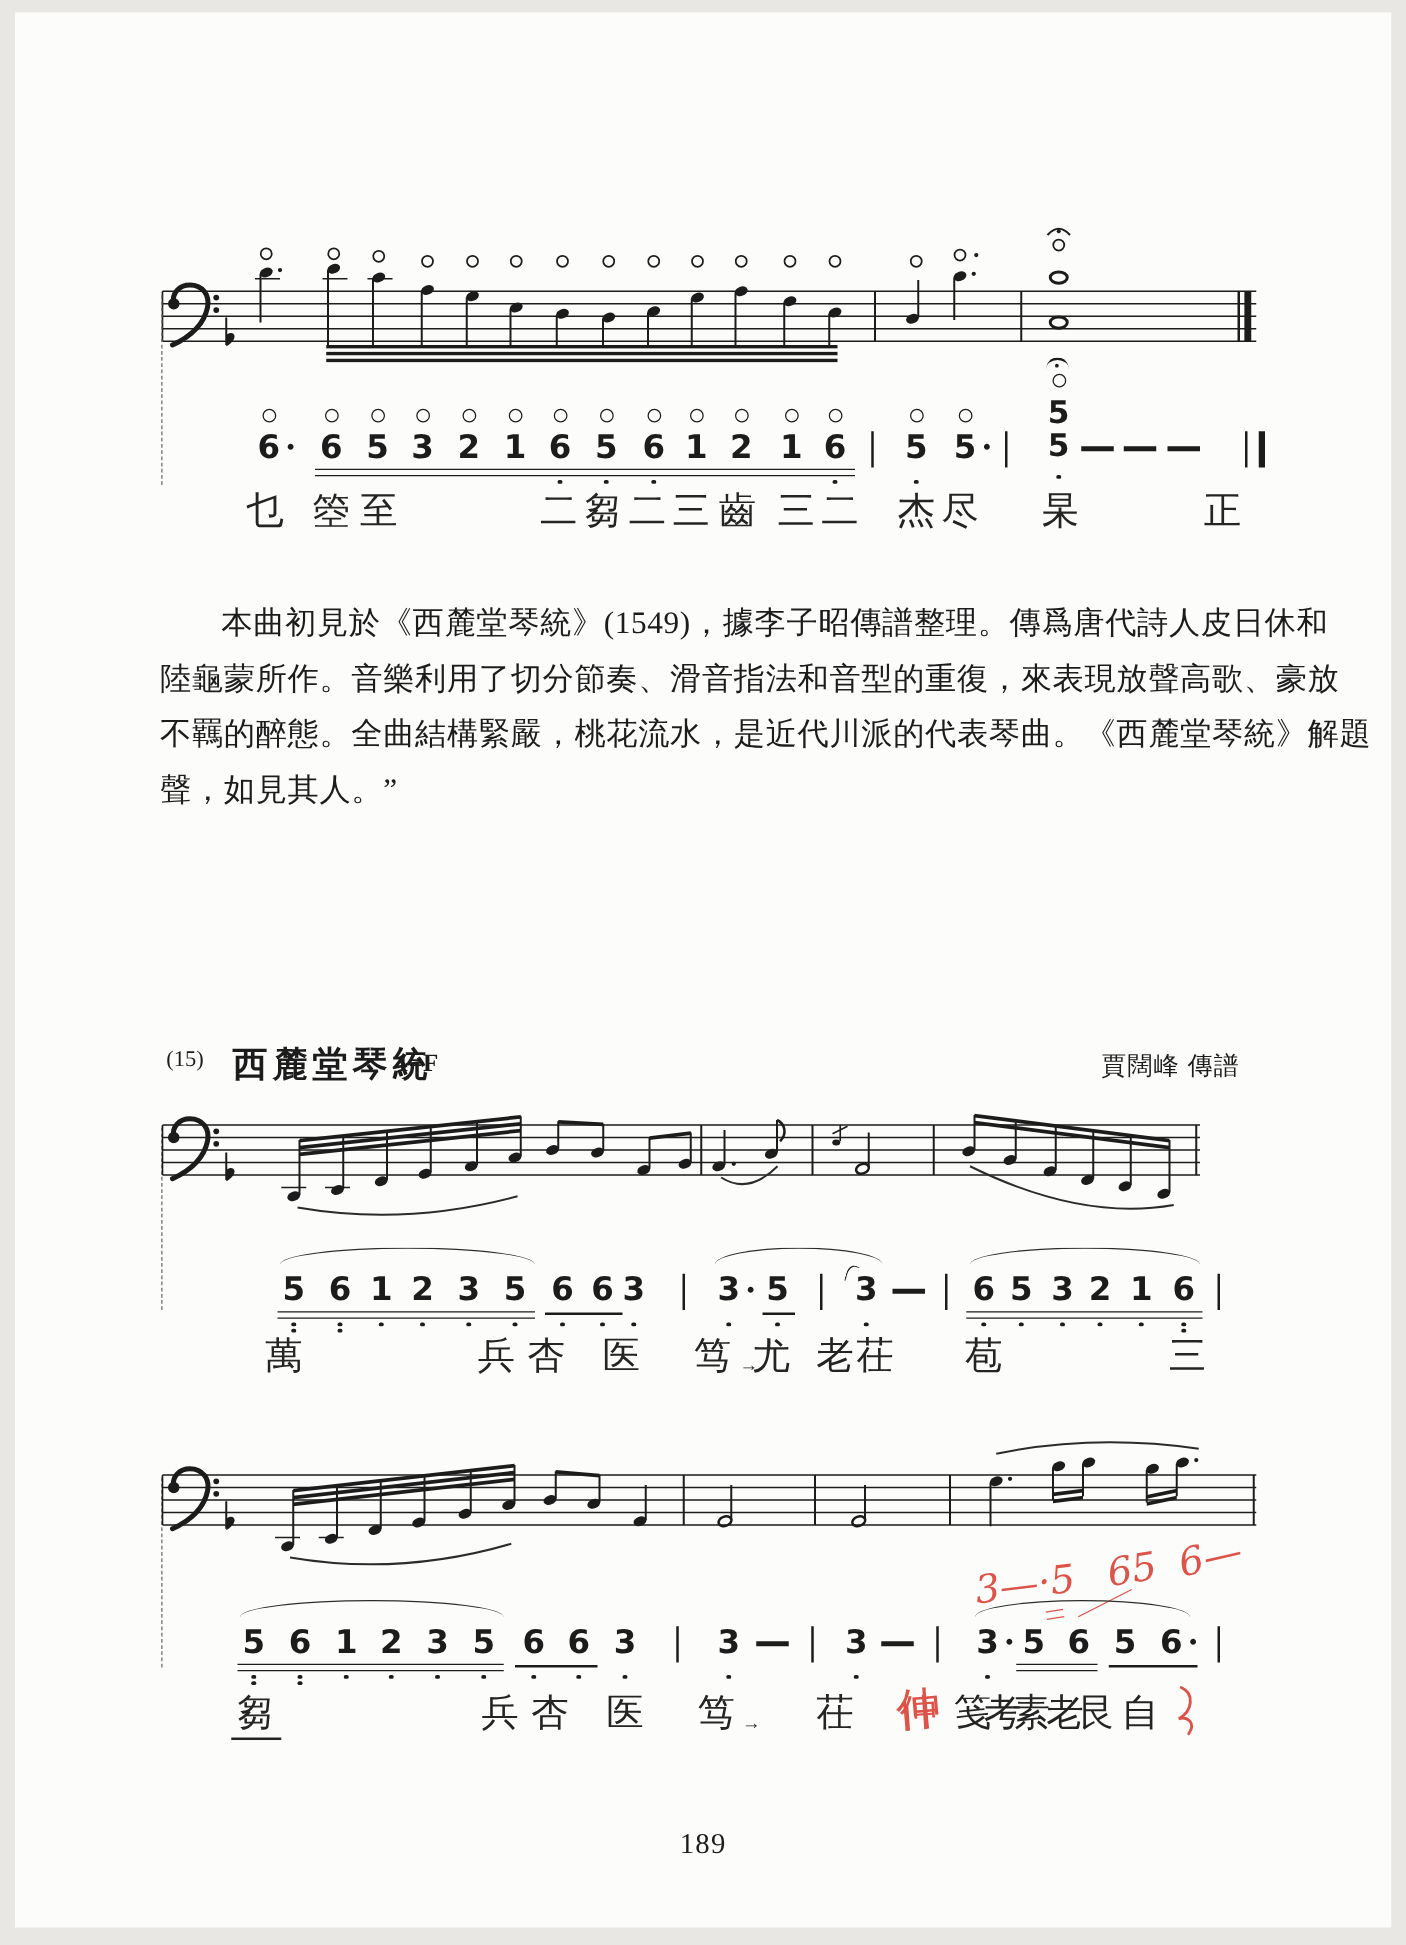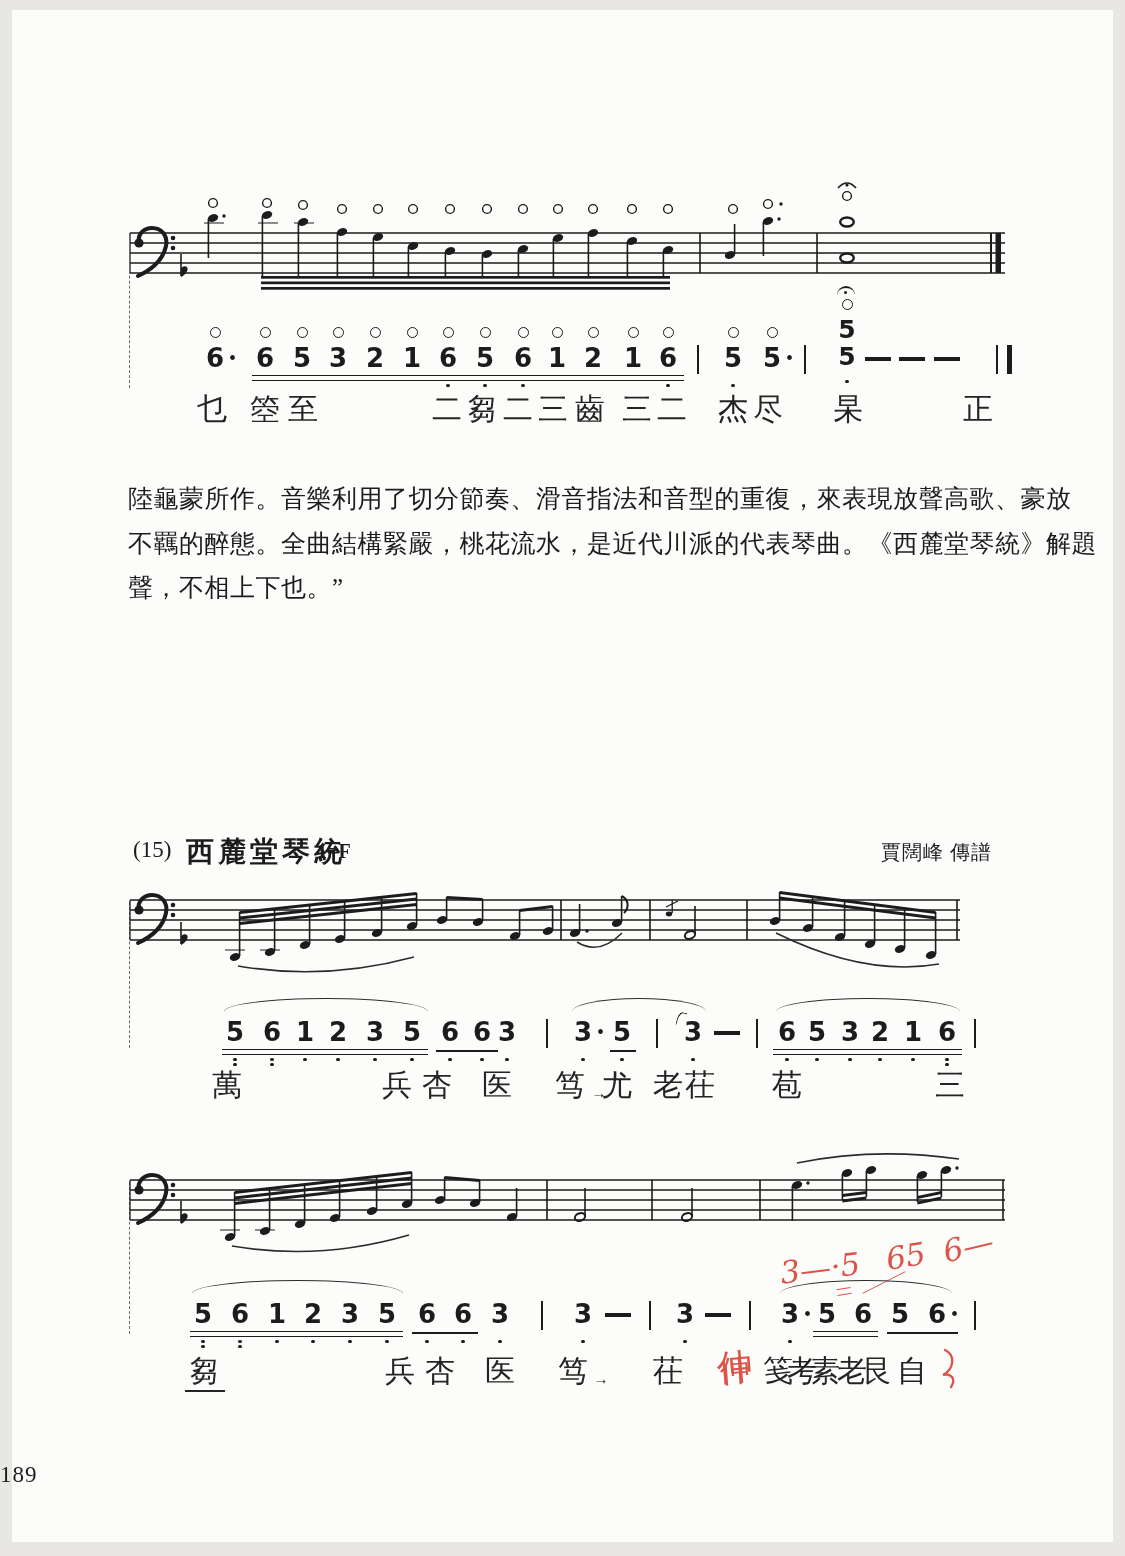--- a/index.html
+++ b/index.html
@@ -61,21 +61,21 @@
 
   
   .para{position:absolute;left:128px;top:477px;width:882px;
       font-size:25px;line-height:44.6px;letter-spacing:.5px;}
   .pline{text-align:justify;text-align-last:justify;white-space:nowrap;}
   .pline.first{text-indent:49px;}
   .pline.last{text-align-last:left;}
 
   
   .heading{position:absolute;left:0;top:833px;width:100%;height:40px;}
-  .h-index{position:absolute;left:133px;top:4px;font-size:23px;}
+  .h-index{position:absolute;left:133px;top:4px;font-size:18px;}
   .h-title{position:absolute;left:186px;top:0;
       font-family:"DejaVu Sans","Liberation Sans",sans-serif;font-weight:bold;
       font-size:28px;letter-spacing:4px;}
   .h-key{position:absolute;left:317px;top:7px;font-weight:bold;font-size:20px;}
   .h-credit{position:absolute;right:133px;top:6px;font-size:20px;letter-spacing:1px;}
 
   
   .red-anno{position:absolute;left:780px;top:1238px;width:260px;height:75px;color:var(--red);
       font-family:"DejaVu Serif","Liberation Serif",serif;font-style:italic;font-size:31px;}
   .ra{position:absolute;white-space:nowrap;}
@@ -83,21 +83,21 @@
   .ra.p2{left:106px;top:0;transform:rotate(-9deg);}
   .ra.p3{left:163px;top:-10px;transform:rotate(-13deg);}
   .ra-ul{position:absolute;left:57px;top:50px;width:14px;height:5px;
       border-top:1.6px solid var(--red);border-bottom:1.6px solid var(--red);transform:rotate(-9deg);}
   .ra-slash{position:absolute;left:80px;top:44px;width:48px;height:0;
       border-top:1.9px solid var(--red);transform:rotate(-27deg);}
   .red-tab{position:absolute;left:717px;top:1343px;color:var(--red);
       font-size:36px;font-family:"Liberation Serif",serif;transform:rotate(-5deg);}
   .red-swoosh{position:absolute;left:938px;top:1347px;}
 
-  .pageno{position:absolute;left:0;top:1462px;width:100%;
+  .pageno{position:absolute;left:0;top:1462px;width:100%;text-align:center;
       font-size:23px;letter-spacing:1px;}
 </style>
 </head>
 <body>
 
 <div class="page">
 
   <div class="edge t"></div>
   <div class="edge b"></div>
   <div class="edge l"></div>
@@ -312,23 +312,24 @@
       <span class="tch" style="left: 590px;">齒</span>
       <span class="tch" style="left: 637px;">三</span>
       <span class="tch" style="left: 672px;">二</span>
       <span class="tch" style="left: 733px;">杰</span>
       <span class="tch" style="left: 768px;">尽</span>
       <span class="tch" style="left: 848px;">杲</span>
       <span class="tch" style="left: 978px;">正</span>
     </div>
 
   <div class="para">
+    <div class="pline first">本曲初見於《西麓堂琴統》(1549)，據李子昭傳譜整理。傳爲唐代詩人皮日休和</div>
     <div class="pline">陸龜蒙所作。音樂利用了切分節奏、滑音指法和音型的重復，來表現放聲高歌、豪放</div>
     <div class="pline">不羈的醉態。全曲結構緊嚴，桃花流水，是近代川派的代表琴曲。《西麓堂琴統》解題</div>
-    <div class="pline last">聲，不相上下也。”</div>
+    <div class="pline last">聲，如見其人。”</div>
   </div>
 
   <div class="heading">
     <span class="h-index">(15)</span>
     <span class="h-title">西麓堂琴統</span>
     <span class="h-key">1=F</span>
     <span class="h-credit">賈闊峰 傳譜</span>
   </div>
 
   <svg id="sys1" class="sys" width="890" height="125" viewBox="0 0 890 125">

